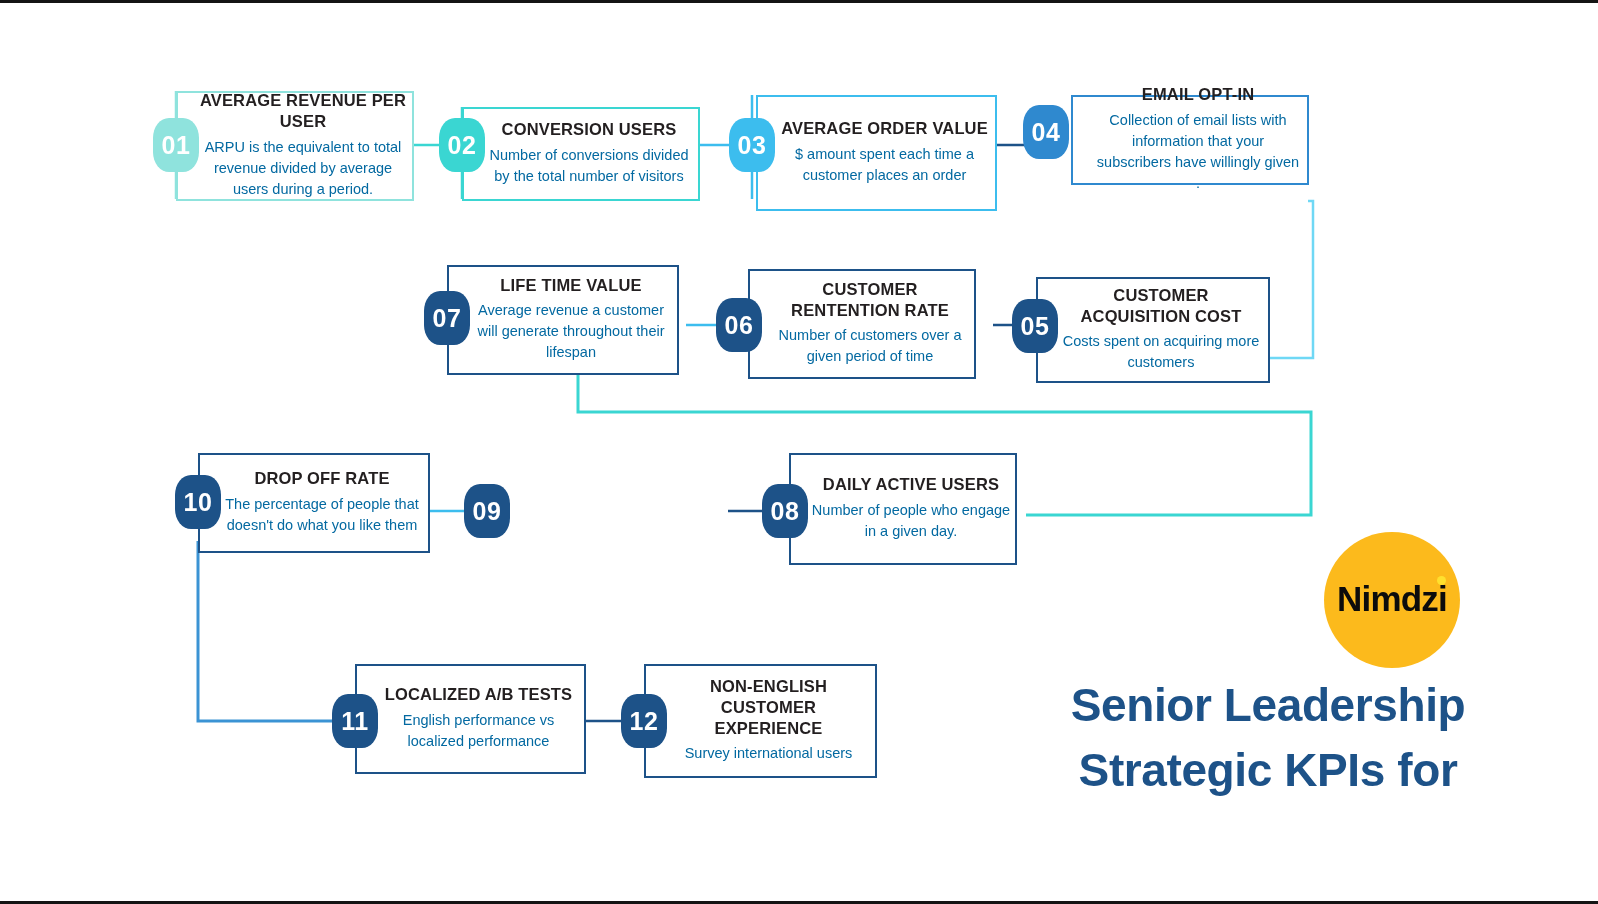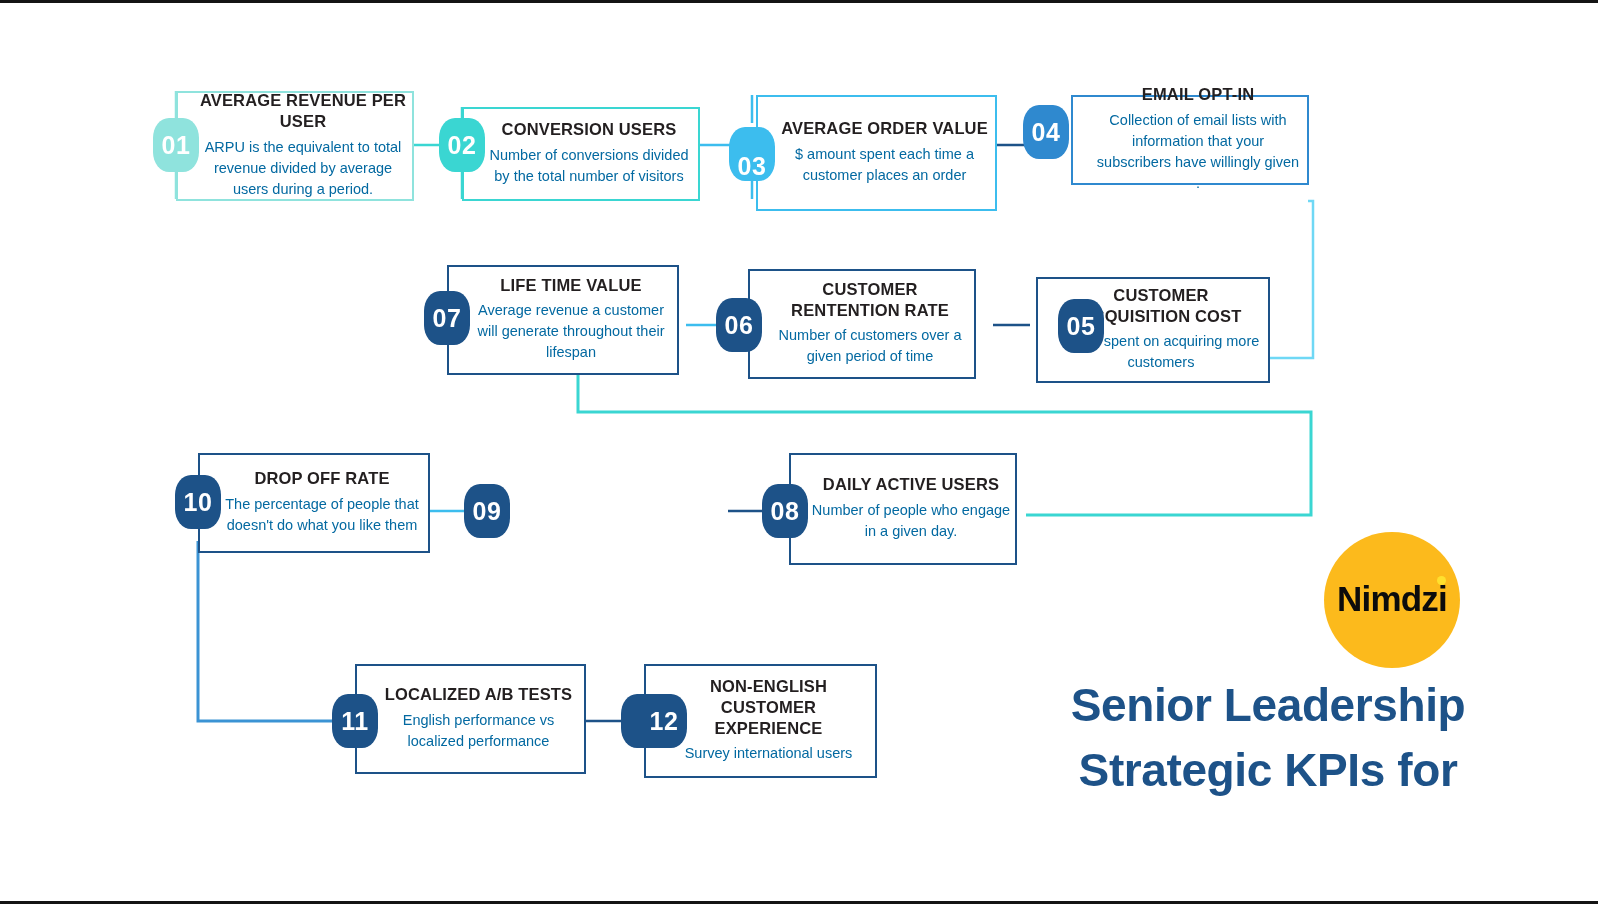--- a/index.html
+++ b/index.html
@@ -171,21 +171,21 @@
     <div class="kpi-desc">Number of conversions divided by the total number of visitors</div>
   </div>
   <div class="kpi-badge" style="left:439px; top:115px; background:#3ad6d2;">
     <span>02</span>
   </div>
 
   <div class="kpi-card" style="left:756px; top:92px; width:241px; height:116px; border-color:#3cbdee;">
     <div class="kpi-title">AVERAGE ORDER VALUE</div>
     <div class="kpi-desc">$ amount spent each time a customer places an order</div>
   </div>
-  <div class="kpi-badge" style="left:729px; top:124px; background:#3cbdee;align-items:flex-end;">
+  <div class="kpi-badge" style="left:729px; top:115px; background:#3cbdee;">
     <span>03</span>
   </div>
 
   <div class="kpi-card" style="left:1071px; top:92px; width:238px; height:90px; border-color:#2f89cf;">
     <div class="kpi-title">EMAIL OPT-IN</div>
     <div class="kpi-desc">Collection of email lists with information that your subscribers have willingly given .</div>
   </div>
   <div class="kpi-badge" style="left:1023px; top:102px; background:#2f89cf;">
     <span>04</span>
   </div>
@@ -203,21 +203,21 @@
     <div class="kpi-desc">Number of customers  over a given period of time</div>
   </div>
   <div class="kpi-badge" style="left:716px; top:295px; background:#1d5288;">
     <span>06</span>
   </div>
 
   <div class="kpi-card" style="left:1036px; top:274px; width:234px; height:106px; border-color:#1d5288;">
     <div class="kpi-title">CUSTOMER ACQUISITION COST</div>
     <div class="kpi-desc">Costs spent on acquiring more customers</div>
   </div>
-  <div class="kpi-badge" style="left:1012px; top:296px; background:#1d5288;margin-left:46px;">
+  <div class="kpi-badge" style="left:1012px; top:296px; background:#1d5288;">
     <span>05</span>
   </div>
 
   <div class="kpi-card" style="left:198px; top:450px; width:232px; height:100px; border-color:#1d5288;">
     <div class="kpi-title">DROP OFF RATE</div>
     <div class="kpi-desc">The percentage of people that doesn't do what you like them</div>
   </div>
   <div class="kpi-badge" style="left:175px; top:472px; background:#1d5288;">
     <span>10</span>
   </div>
@@ -239,21 +239,21 @@
     <div class="kpi-desc">English performance vs localized performance</div>
   </div>
   <div class="kpi-badge" style="left:332px; top:691px; background:#1d5288;">
     <span>11</span>
   </div>
 
   <div class="kpi-card" style="left:644px; top:661px; width:233px; height:114px; border-color:#1d5288;">
     <div class="kpi-title">NON-ENGLISH CUSTOMER EXPERIENCE</div>
     <div class="kpi-desc">Survey international users</div>
   </div>
-  <div class="kpi-badge" style="left:621px; top:691px; background:#1d5288;padding-left:20px;">
+  <div class="kpi-badge" style="left:621px; top:691px; background:#1d5288;">
     <span>12</span>
   </div>
 
   <div id="brand-logo">
     <div id="brand-logo-text">Nimdzi<div id="brand-logo-dot"></div></div>
 
   </div>
 
   <div id="headline">
     <div>Senior Leadership</div>

